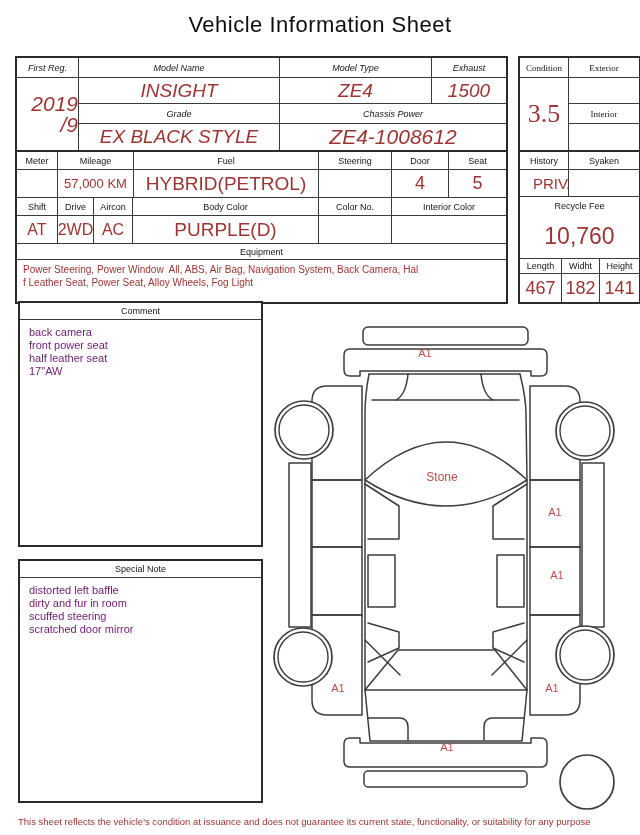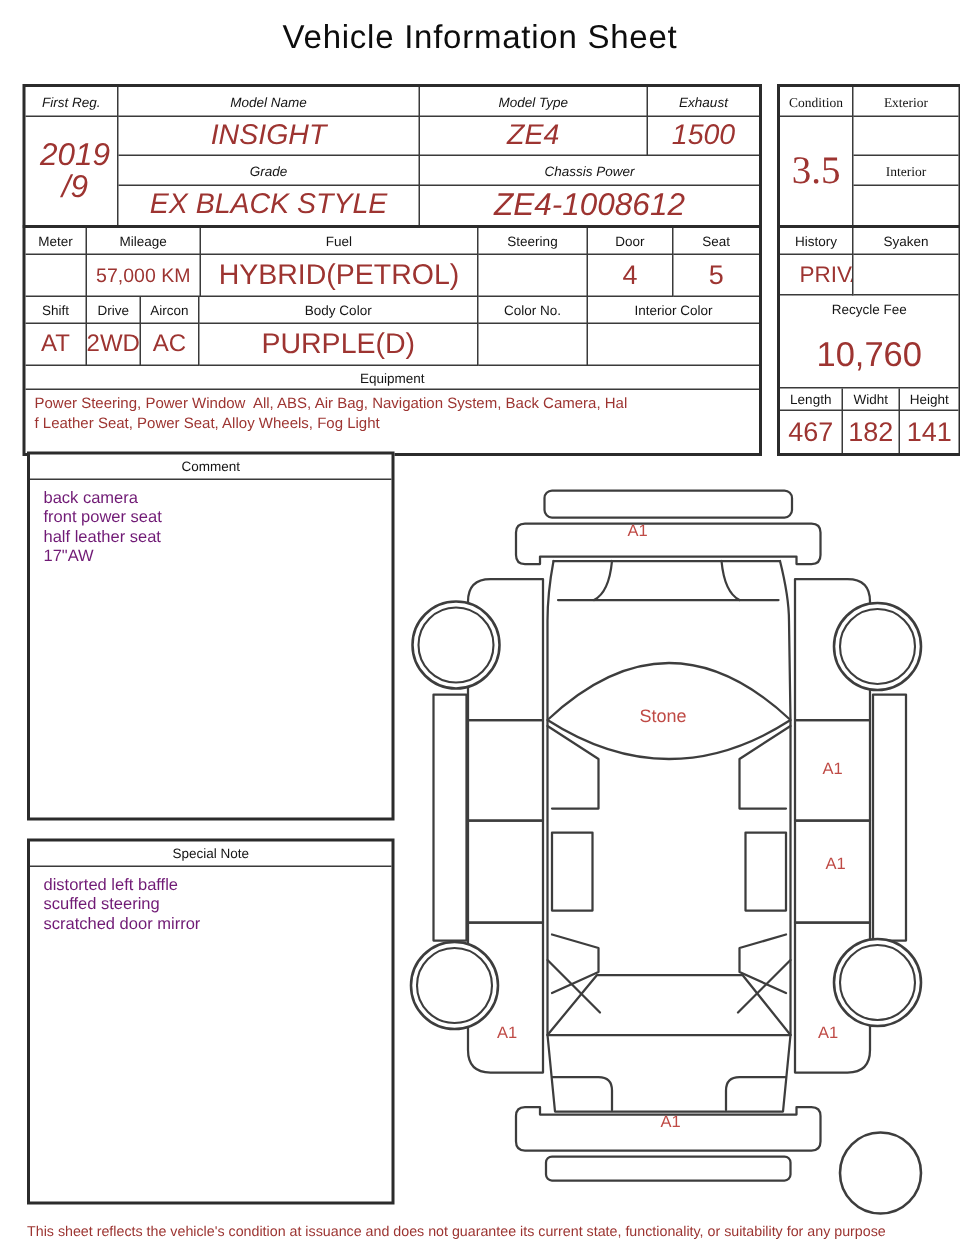--- a/index.html
+++ b/index.html
@@ -12,21 +12,21 @@
   .hdr{font-size:9px;color:#141414;}
   .val{color:#9d3431;}
   .f21{font-size:21px;}
   .f19{font-size:19px;}
   .f26{font-size:26px;}
   .f23{font-size:23px;}
   .f18{font-size:18px;}
   .f16{font-size:16px;}
   .f13{font-size:13px;}
   .f11{font-size:15px;padding-left:40px;}
-  .firstreg{flex-direction:column;align-items:center;justify-content:center;padding-left:5px;line-height:1.02;}
+  .firstreg{flex-direction:column;align-items:flex-end;justify-content:center;padding-left:5px;line-height:1.02;}
   .equip{display:block;padding:3px 6px;font-size:10px;line-height:1.3;text-align:left;}
   .pre{white-space:pre;}
   .notebox{position:absolute;border:2px solid #2b2b2b;background:#fff;box-sizing:border-box;}
   .notebox .bhead{height:16px;border-bottom:1px solid #3a3a3a;display:flex;align-items:center;justify-content:center;font-size:9px;color:#141414;}
   .notebox .bbody{padding:6px 9px;color:#701a75;font-size:11px;line-height:1.18;}
   .footer{position:absolute;left:18px;top:816px;width:615px;font-size:9.5px;color:#9c3431;}
   .diagram{position:absolute;left:265px;top:310px;width:375px;height:500px;}
   .ln{fill:none;stroke:#3d3d3d;stroke-width:1.5;stroke-linejoin:round;stroke-linecap:round;}
   .whl{fill:#ffffff;stroke:#3d3d3d;stroke-width:1.7;}
   .whl2{fill:none;stroke:#3d3d3d;stroke-width:1.4;}
@@ -119,20 +119,21 @@
     <div>front power seat</div>
     <div>half leather seat</div>
     <div>17"AW</div>
   </div>
 </div>
 
 <div class="notebox" style="left:18px;top:559px;width:245px;height:244px;">
   <div class="bhead">Special Note</div>
   <div class="bbody">
     <div>distorted left baffle</div>
+    <div>dirty and fur in room</div>
     <div>scuffed steering</div>
     <div>scratched door mirror</div>
   </div>
 </div>
 
 <svg class="diagram" viewBox="0 0 375 500" xmlns="http://www.w3.org/2000/svg">
   <g class="ln">
 
     <rect x="98" y="17" width="165" height="18" rx="5"></rect>
     <path d="M85,39 H276 Q282,39 282,45 V60 Q282,66 276,66 H266 V61 H95 V66 H85 Q79,66 79,60 V45 Q79,39 85,39 Z"></path>

